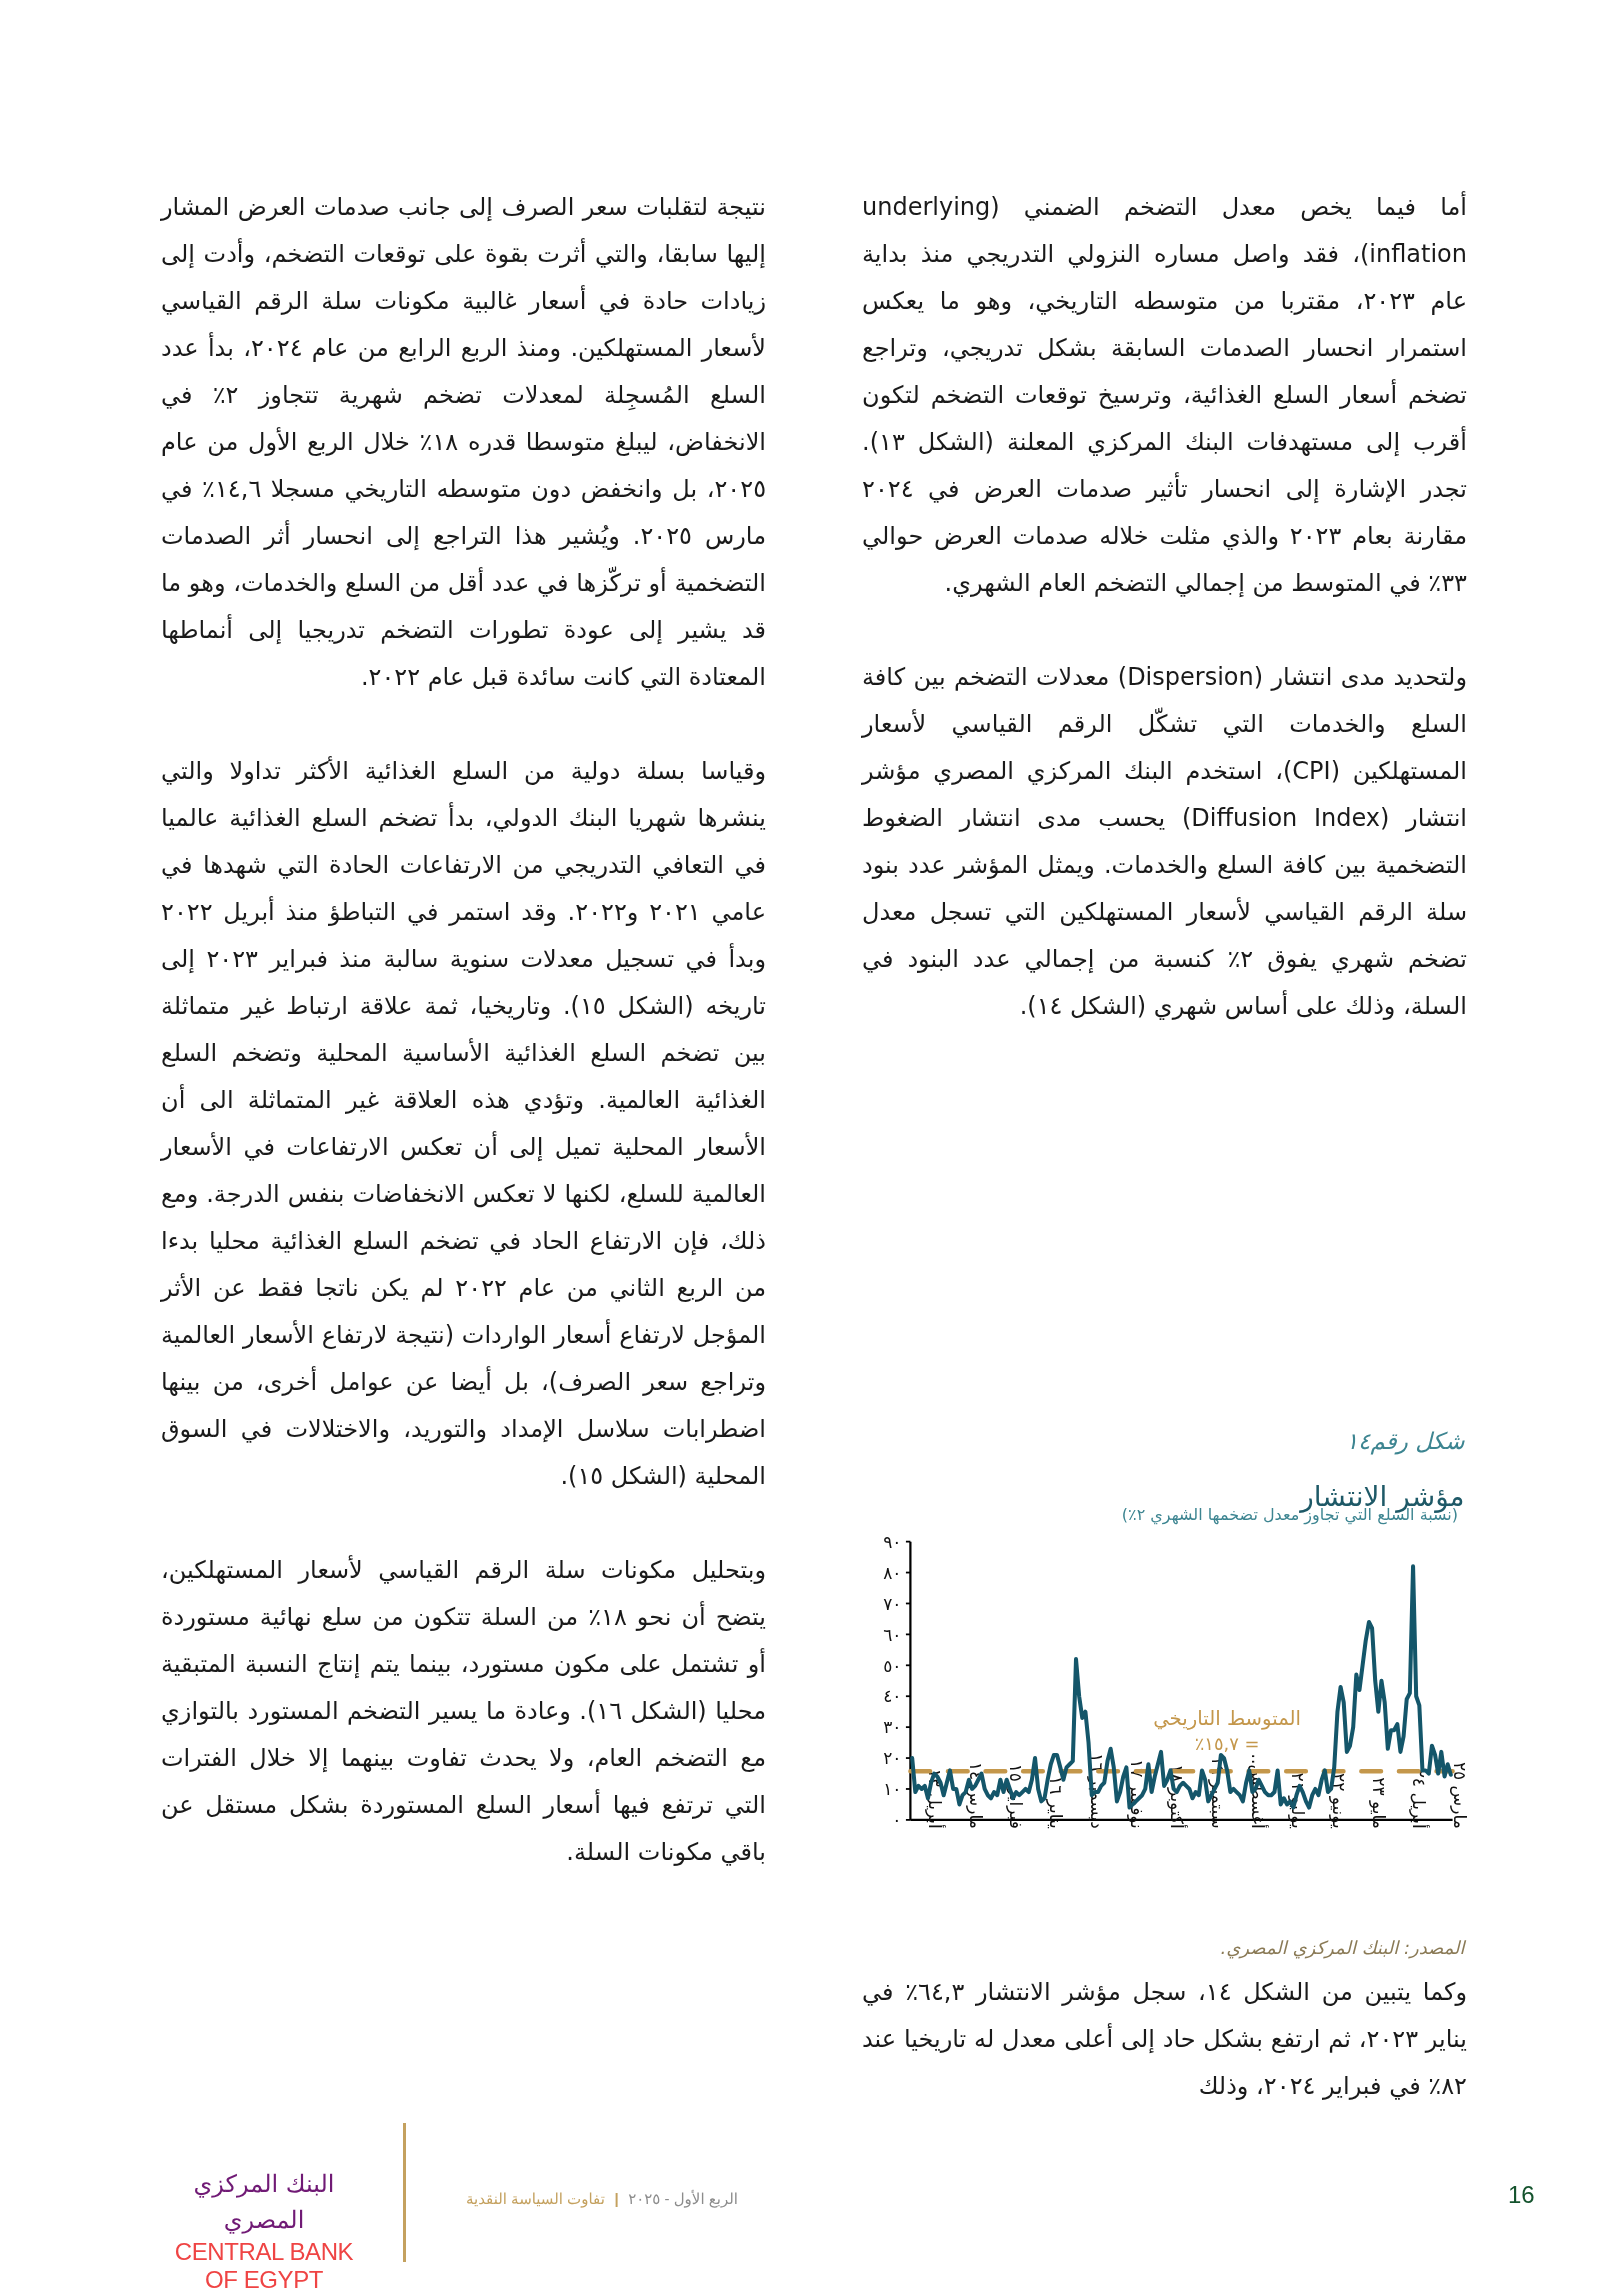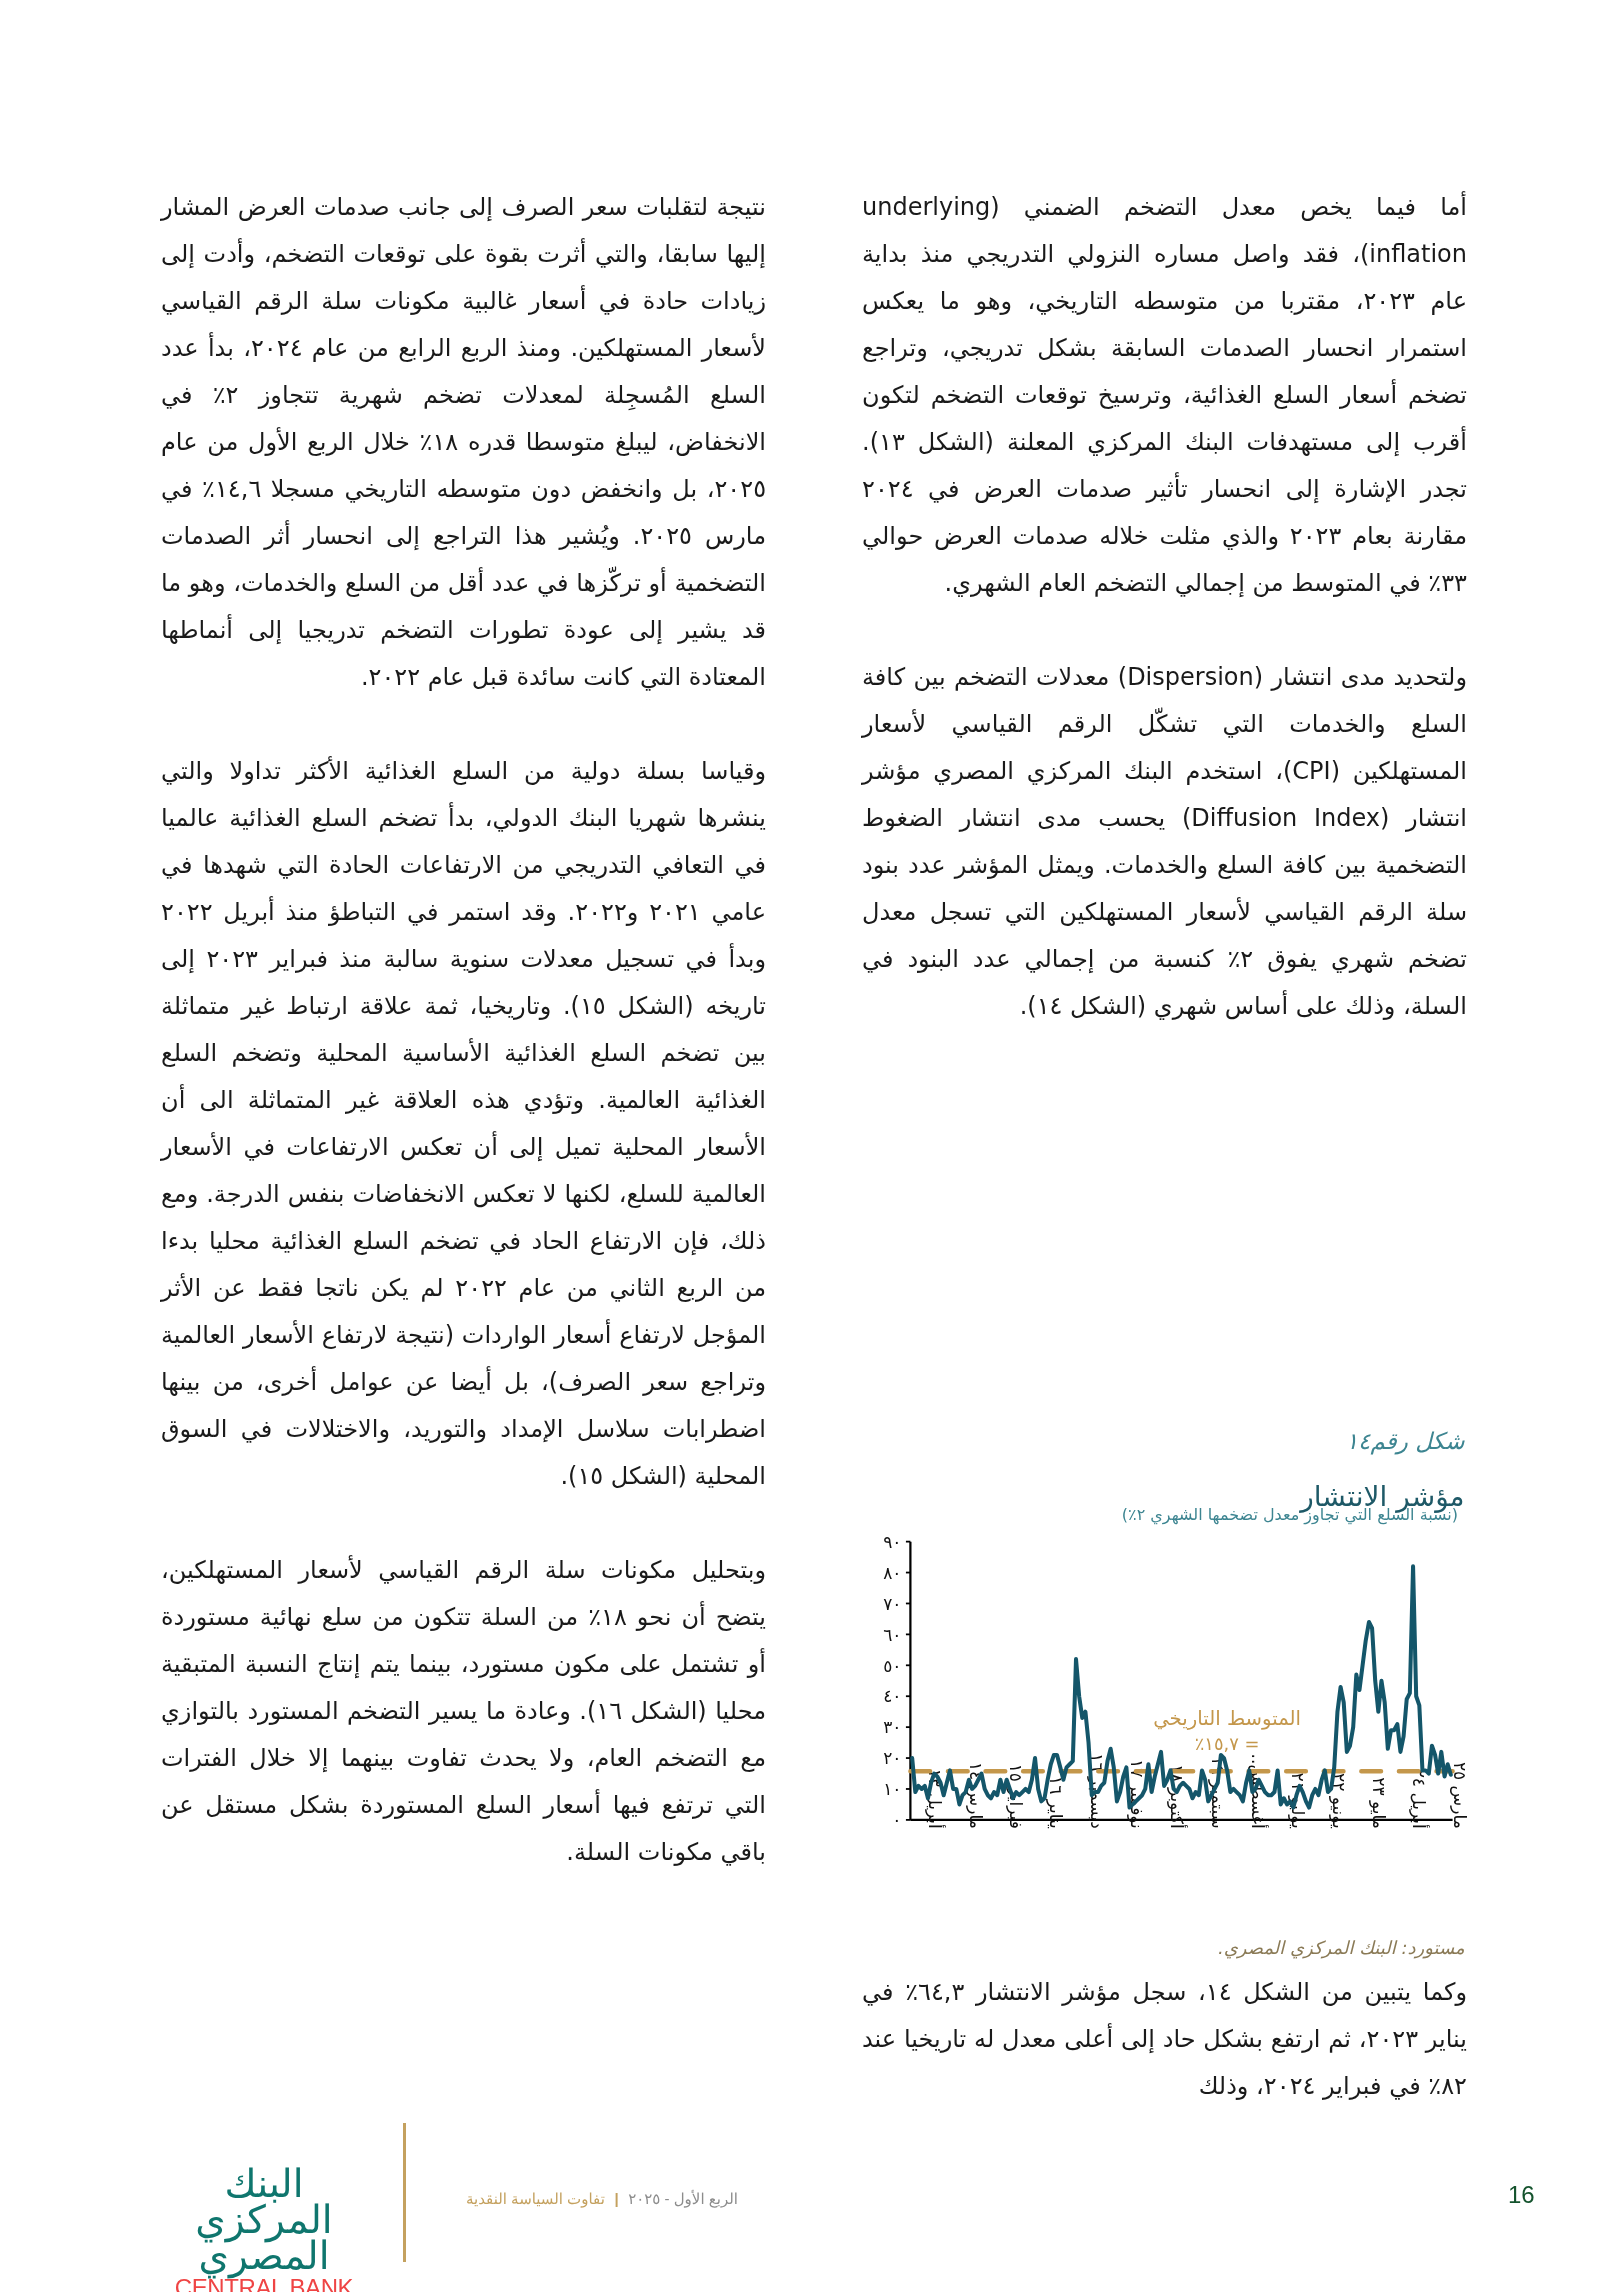--- a/index.html
+++ b/index.html
@@ -14,21 +14,21 @@
   .fig-label { position: absolute; right: 13.4px; top: 0; font-size: 23px; color: #3d8591; font-weight: 300; font-style: italic; }
   .fig-title { position: absolute; right: 13.4px; top: 52px; font-size: 28px; color: #1e5967; }
   .fig-sub { position: absolute; right: 20px; top: 77px; font-size: 16px; color: #3d8591; }
   .fig svg { position: absolute; left: 0; top: 0; }
   .fig-source { position: absolute; right: 13.4px; top: 509px; font-size: 18px; color: #8a7a56; font-style: italic; }
   .col-right-after { position: absolute; left: 862px; top: 1969px; width: 605px; direction: rtl;
          text-align: justify; text-align-last: right; font-size: 24px; line-height: 47px; }
   .footer { position: absolute; top: 2123px; left: 0; width: 1621px; height: 170px; }
   .footer-divider { position: absolute; left: 403px; top: 0; width: 2.7px; height: 139px; background: #c4a15f; }
   .logo { position: absolute; left: 161px; top: 43px; width: 206px; text-align: center; direction: rtl; }
-  .logo-ar { font-family: "DejaVu Serif", serif; font-size: 39px; color: #0f766e; line-height: 36px; }
+  .logo-ar { font-family: "DejaVu Serif", serif; font-size: 24px; color: #701a75; line-height: 36px; }
   .logo-en { font-family: Liberation Sans, sans-serif; font-size: 24px; color: #ef4444; letter-spacing: -0.4px; direction: ltr; }
   .footer-text { position: absolute; left: 466px; top: 67px; direction: rtl; font-size: 15px; font-family: "Liberation Sans", sans-serif; }
   .ft-period { color: #8c8c8c; text-align: right; }
   .ft-sep { color: #c4a15f; font-weight: bold; margin: 0 5.4px; }
   .ft-title { color: #c4a15f; }
   .page-number { position: absolute; left: 1508px; top: 2181px; font-size: 24px; font-family: "Liberation Sans", sans-serif; color: #14532d; }
 </style>
 </head>
 <body>
 
@@ -248,21 +248,21 @@
       <circle cx="641.8" cy="382.7" r="0.1" fill="#14566a"></circle>
       <circle cx="645.4" cy="386.2" r="0.1" fill="#14566a"></circle>
       <circle cx="648.9" cy="355.1" r="0.1" fill="#14566a"></circle>
       <circle cx="652.4" cy="365.4" r="0.1" fill="#14566a"></circle>
       <circle cx="655.9" cy="386.2" r="0.1" fill="#14566a"></circle>
       <circle cx="659.4" cy="362.0" r="0.1" fill="#14566a"></circle>
       <circle cx="663.0" cy="389.6" r="0.1" fill="#14566a"></circle>
       <circle cx="666.5" cy="375.8" r="0.1" fill="#14566a"></circle>
       <circle cx="670.0" cy="387.5" r="0.1" fill="#14566a"></circle>
     </svg>
-  <div class="fig-source">مستورد: البنك المركزي المصري.</div>
+  <div class="fig-source">المصدر: البنك المركزي المصري.</div>
 </div>
 
 <div class="col-right-after">وكما يتبين من الشكل ١٤، سجل مؤشر الانتشار ٦٤,٣٪ في يناير ٢٠٢٣، ثم ارتفع بشكل حاد إلى أعلى معدل له تاريخيا عند ٨٢٪ في فبراير ٢٠٢٤، وذلك</div>
 
 <div class="col col-left">
   <p>نتيجة لتقلبات سعر الصرف إلى جانب صدمات العرض المشار إليها سابقا، والتي أثرت بقوة على توقعات التضخم، وأدت إلى زيادات حادة في أسعار غالبية مكونات سلة الرقم القياسي لأسعار المستهلكين. ومنذ الربع الرابع من عام ٢٠٢٤، بدأ عدد السلع المُسجِلة لمعدلات تضخم شهرية تتجاوز ٢٪ في الانخفاض، ليبلغ متوسطا قدره ١٨٪ خلال الربع الأول من عام ٢٠٢٥، بل وانخفض دون متوسطه التاريخي مسجلا ١٤,٦٪ في مارس ٢٠٢٥. ويُشير هذا التراجع إلى انحسار أثر الصدمات التضخمية أو تركّزها في عدد أقل من السلع والخدمات، وهو ما قد يشير إلى عودة تطورات التضخم تدريجيا إلى أنماطها المعتادة التي كانت سائدة قبل عام ٢٠٢٢.</p>
   <p>وقياسا بسلة دولية من السلع الغذائية الأكثر تداولا والتي ينشرها شهريا البنك الدولي، بدأ تضخم السلع الغذائية عالميا في التعافي التدريجي من الارتفاعات الحادة التي شهدها في عامي ٢٠٢١ و٢٠٢٢. وقد استمر في التباطؤ منذ أبريل ٢٠٢٢ وبدأ في تسجيل معدلات سنوية سالبة منذ فبراير ٢٠٢٣ إلى تاريخه (الشكل ١٥). وتاريخيا، ثمة علاقة ارتباط غير متماثلة بين تضخم السلع الغذائية الأساسية المحلية وتضخم السلع الغذائية العالمية. وتؤدي هذه العلاقة غير المتماثلة الى أن الأسعار المحلية تميل إلى أن تعكس الارتفاعات في الأسعار العالمية للسلع، لكنها لا تعكس الانخفاضات بنفس الدرجة. ومع ذلك، فإن الارتفاع الحاد في تضخم السلع الغذائية محليا بدءا من الربع الثاني من عام ٢٠٢٢ لم يكن ناتجا فقط عن الأثر المؤجل لارتفاع أسعار الواردات (نتيجة لارتفاع الأسعار العالمية وتراجع سعر الصرف)، بل أيضا عن عوامل أخرى، من بينها اضطرابات سلاسل الإمداد والتوريد، والاختلالات في السوق المحلية (الشكل ١٥).</p>
   <p>وبتحليل مكونات سلة الرقم القياسي لأسعار المستهلكين، يتضح أن نحو ١٨٪ من السلة تتكون من سلع نهائية مستوردة أو تشتمل على مكون مستورد، بينما يتم إنتاج النسبة المتبقية محليا (الشكل ١٦). وعادة ما يسير التضخم المستورد بالتوازي مع التضخم العام، ولا يحدث تفاوت بينهما إلا خلال الفترات التي ترتفع فيها أسعار السلع المستوردة بشكل مستقل عن باقي مكونات السلة.</p>
 </div>
 

